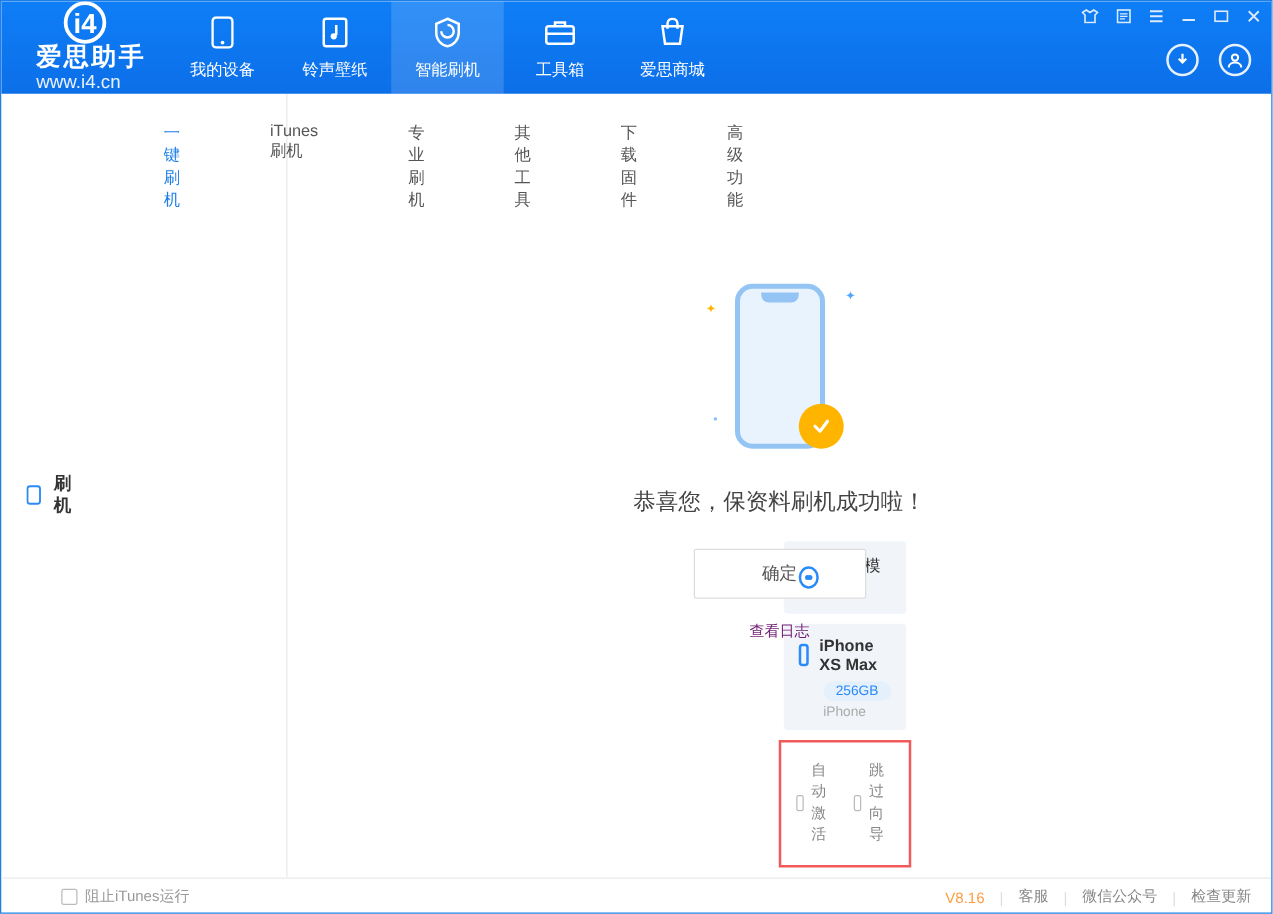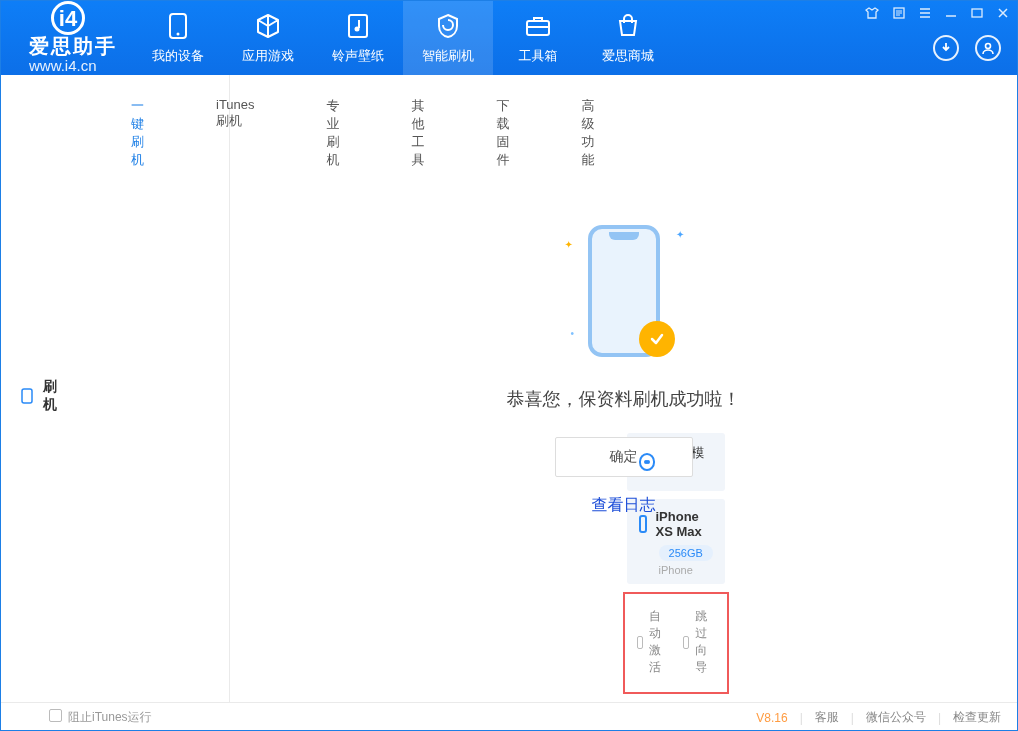--- a/index.html
+++ b/index.html
@@ -56,25 +56,25 @@
 .phone-body { position: absolute; width: 72px; height: 132px; border: 4px solid #93c4f4; border-radius: 14px; left: 9px; top: 4px; background: #e9f3fd; }
 .phone-notch { position: absolute; top: 3px; left: 50%; transform: translateX(-50%); width: 30px; height: 8px; background: #93c4f4; border-radius: 0 0 6px 6px; }
 .check-badge { position: absolute; right: -6px; bottom: 4px; width: 36px; height: 36px; background: #ffb400; border-radius: 50%; display: flex; align-items: center; justify-content: center; }
 .sparkle { position: absolute; color: #ffb400; font-size: 10px; }
 .sparkle.s1 { left: -14px; top: 18px; }
 .sparkle.s2 { right: -16px; top: 8px; color: #4da6ff; }
 .sparkle.s3 { left: -8px; bottom: 22px; color: #7fc1ff; }
 
 .success-text { font-size: 18px; color: #444; margin-bottom: 26px; }
 .confirm-btn { border: 1px solid #ddd; background: #fff; padding: 10px 54px; font-size: 14px; color: #555; cursor: pointer; border-radius: 2px; margin-bottom: 18px; }
-.view-log { font-size: 16px; color: #1d4ed8; cursor: pointer; }
+.view-log { font-size: 12px; color: #701a75; cursor: pointer; }
 
 
 .footer { height: 30px; border-top: 1px solid #eaeaea; display: flex; align-items: center; padding: 0 16px; font-size: 12px; color: #999; }
-.footer .fcb { display: flex; gap: 6px; cursor: pointer; padding-left: 32px; }
+.footer .fcb { display: flex; align-items: center; gap: 6px; cursor: pointer; padding-left: 32px; }
 .footer-right { margin-left: auto; display: flex; align-items: center; gap: 12px; }
 .footer-right .ver { color: #ff9c42; }
 .footer-right .divider { color: #ddd; }
 .footer-right .link { cursor: pointer; color: #888; }
 </style>
 </head>
 <body>
 
 <div class="header">
   <div class="logo-area">
@@ -87,28 +87,20 @@
 
   <div class="nav-tabs">
     <div class="nav-tab">
       <span class="icon-wrap">
         <svg width="18" height="26" viewBox="0 0 18 26">
             <rect x="1" y="1" width="16" height="24" rx="3" fill="none" stroke="#fff" stroke-width="2"></rect>
             <circle cx="9" cy="21" r="1.5" fill="#fff"></circle>
           </svg>
       </span>
       <span>我的设备</span>
-    </div>
-    <div class="nav-tab">
-      <span class="icon-wrap">
-        <svg width="26" height="26" viewBox="0 0 26 26">
-            <path d="M13 2 L23 7 L23 19 L13 24 L3 19 L3 7 Z M13 2 L13 13 L23 7 M13 13 L3 7 M13 13 L13 24" fill="none" stroke="#fff" stroke-width="2" stroke-linejoin="round"></path>
-          </svg>
-      </span>
-      <span>应用游戏</span>
     </div>
     <div class="nav-tab">
       <span class="icon-wrap">
         <svg width="22" height="26" viewBox="0 0 22 26">
             <rect x="2" y="2" width="18" height="22" rx="2" fill="none" stroke="#fff" stroke-width="2"></rect>
             <path d="M12 7 L12 15" stroke="#fff" stroke-width="2"></path>
             <circle cx="10" cy="16" r="2.5" fill="#fff"></circle>
           </svg>
       </span>
       <span>铃声壁纸</span>

